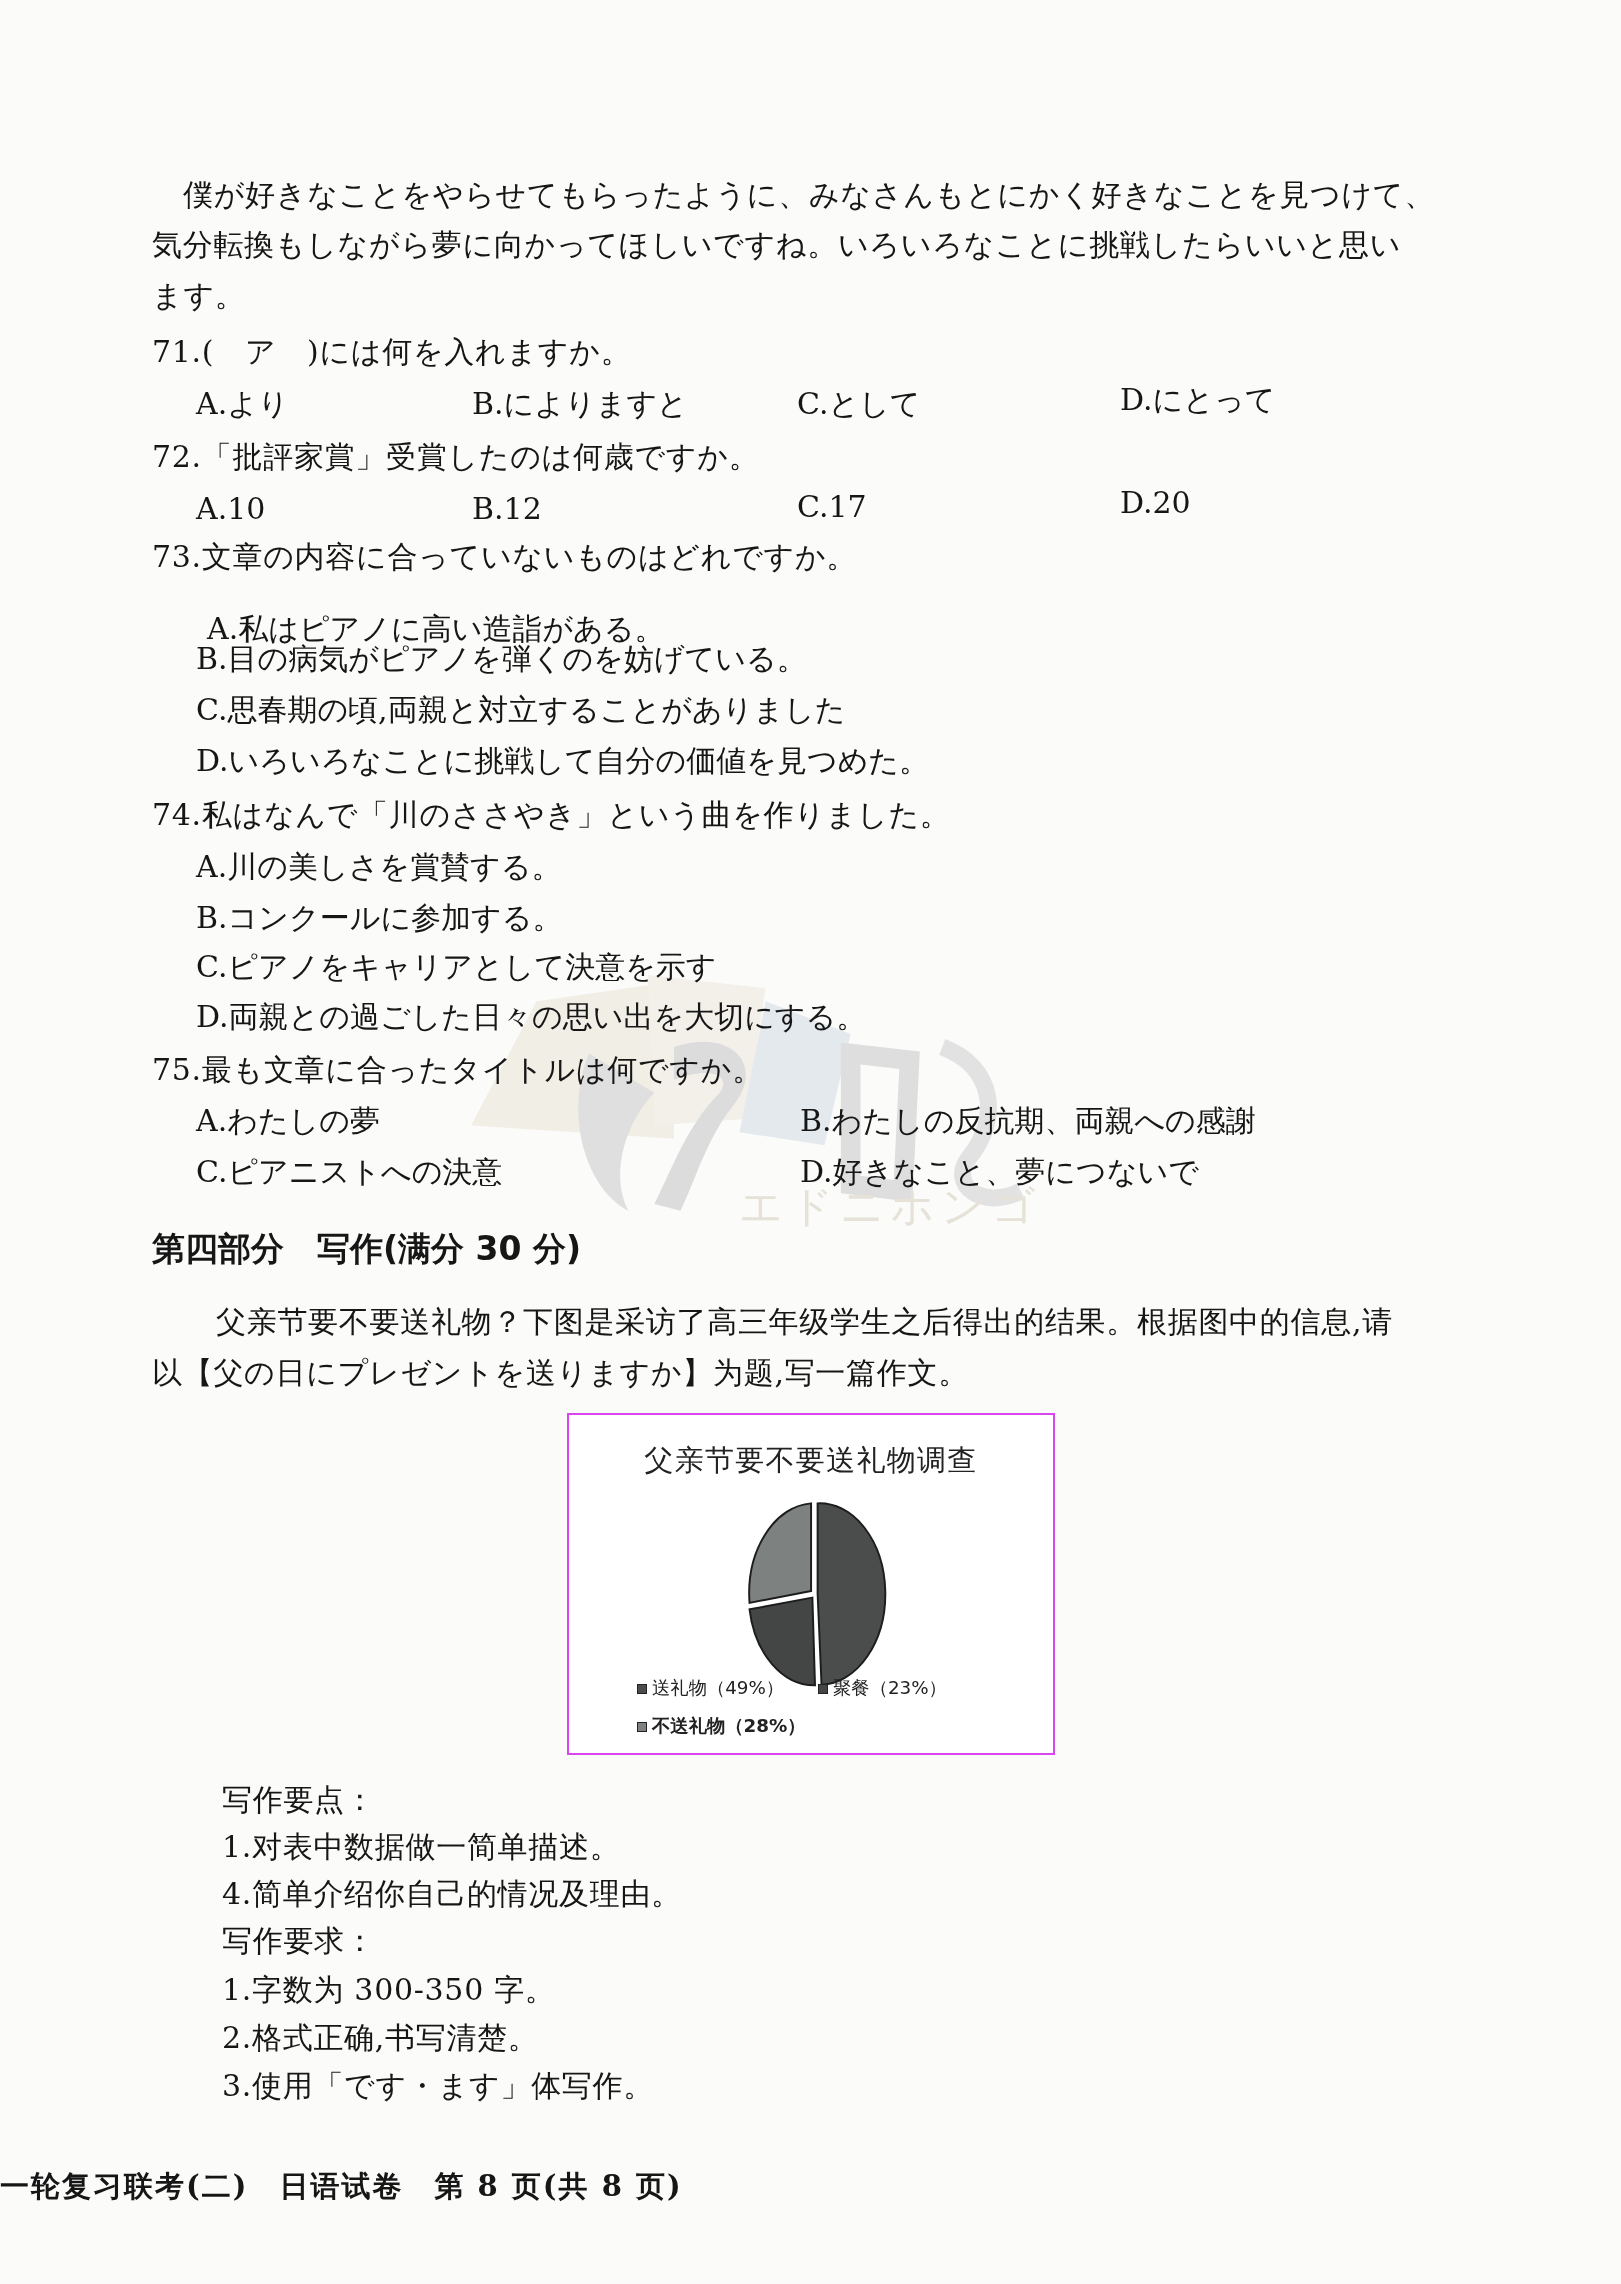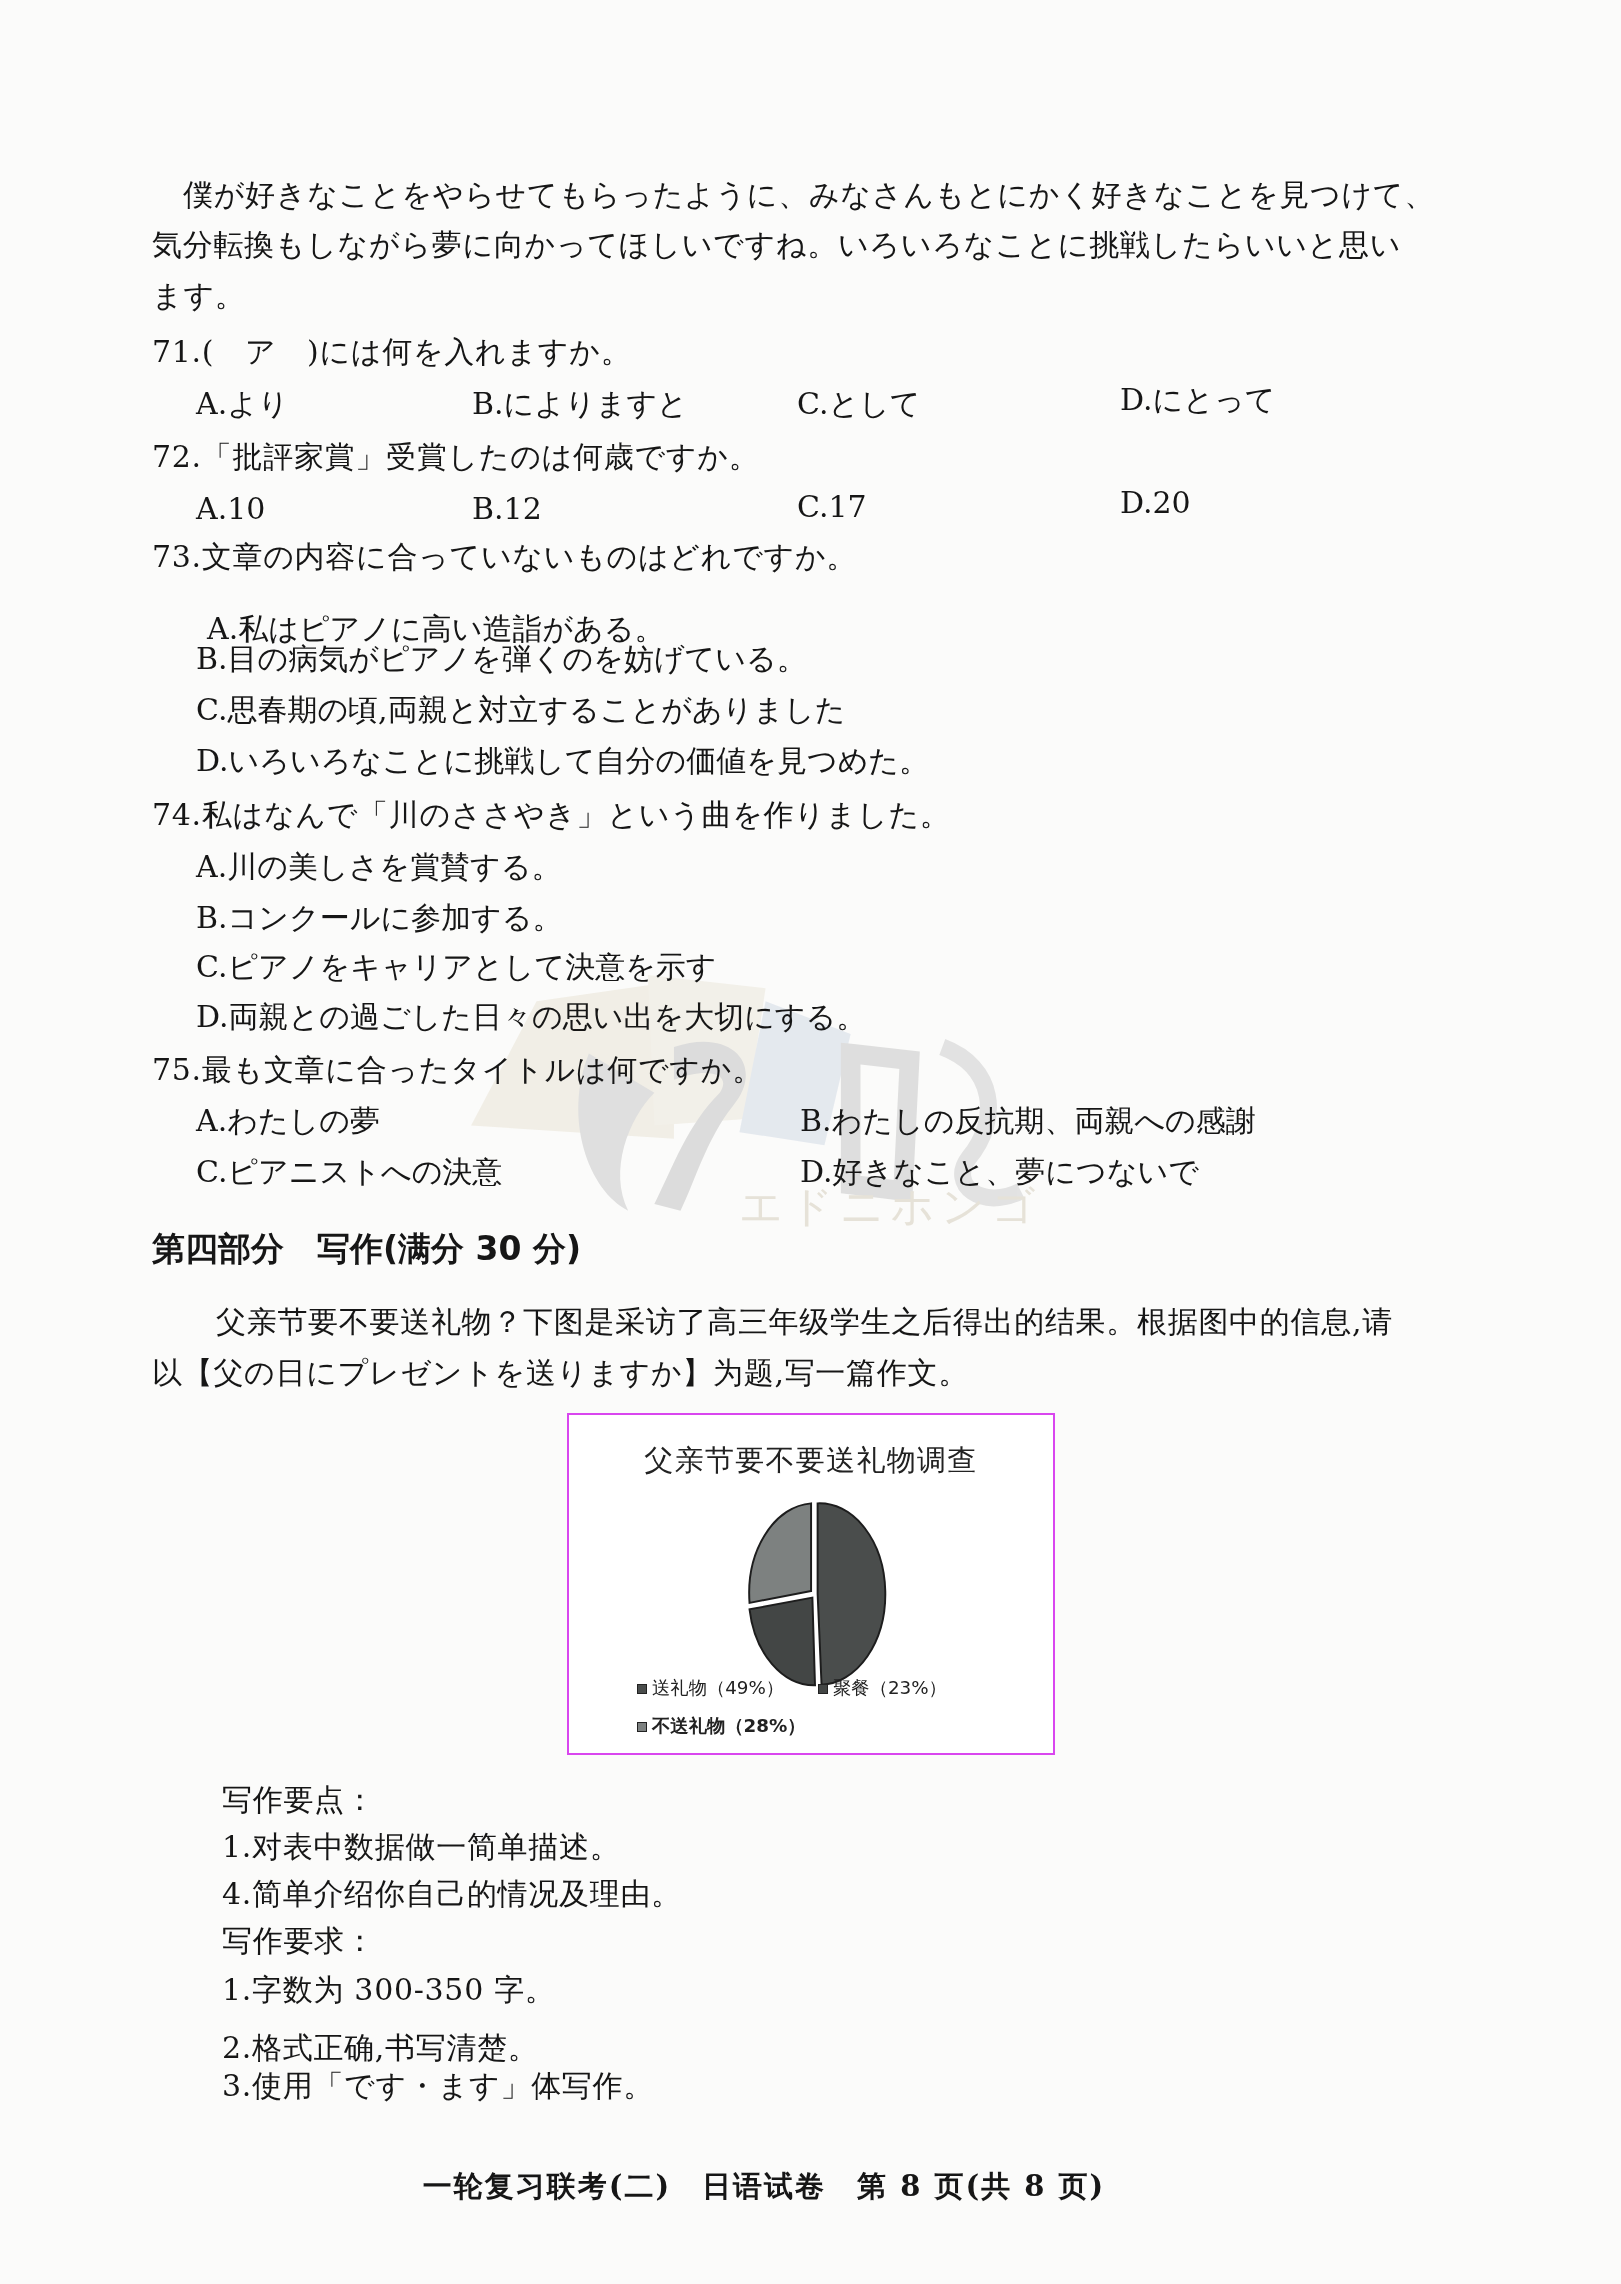--- a/index.html
+++ b/index.html
@@ -101,17 +101,17 @@
   <div class="legend" style="left:68px; top:298px;font-weight:bold;">
     <span class="sw" style="background:#7d8180;"></span><span>不送礼物（28%）</span>
   </div>
 </div>
 
 <div class="abs txt" style="left:222px; top:1785px;">写作要点：</div>
 <div class="abs txt" style="left:222px; top:1832px;">1.对表中数据做一简单描述。</div>
 <div class="abs txt" style="left:222px; top:1879px;">4.简单介绍你自己的情况及理由。</div>
 <div class="abs txt" style="left:222px; top:1926px;">写作要求：</div>
 <div class="abs txt" style="left:222px; top:1975px;">1.字数为 300-350 字。</div>
-<div class="abs txt" style="left:222px; top:2023px;margin-top:10px;">2.格式正确,书写清楚。</div>
+<div class="abs txt" style="left:222px; top:2023px;">2.格式正确,书写清楚。</div>
 <div class="abs txt" style="left:222px; top:2071px;">3.使用「です・ます」体写作。</div>
 
-<div class="abs footer" style="left:0; width:1528px; text-align:center; top:2167px;">一轮复习联考(二)　日语试卷　第 8 页(共 8 页)</div>
+<div class="abs footer" style="left:0; width:1528px; text-align:left; top:2167px;">一轮复习联考(二)　日语试卷　第 8 页(共 8 页)</div>
 
 
 </body></html>

